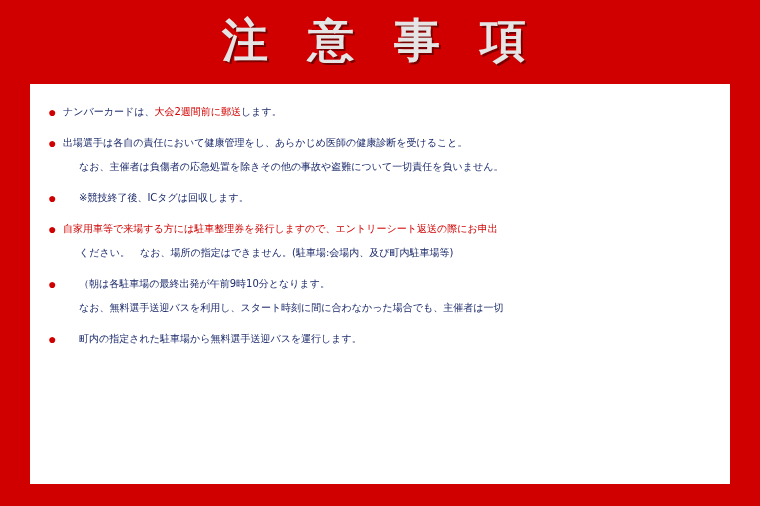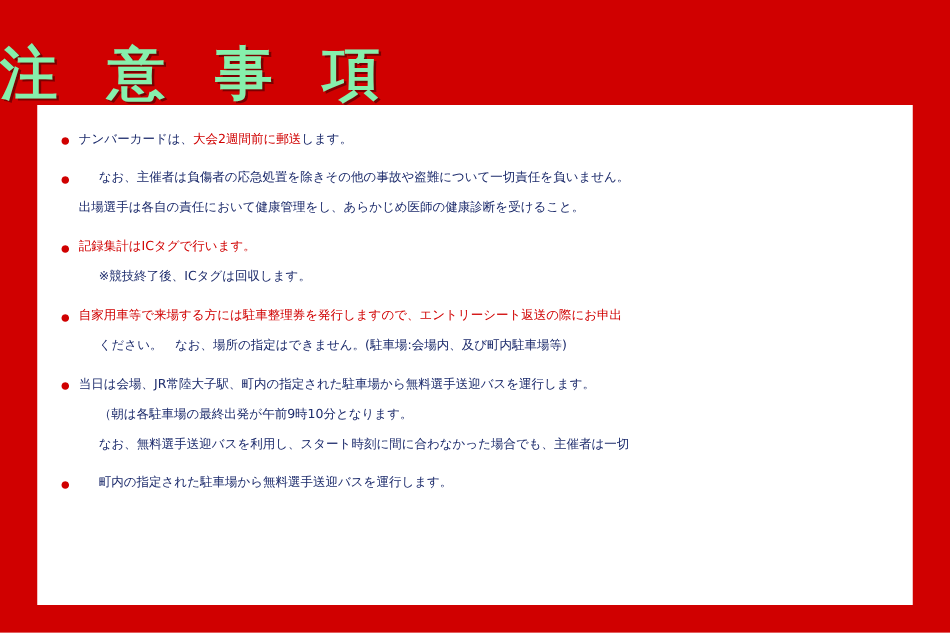--- a/index.html
+++ b/index.html
@@ -14,26 +14,26 @@
     overflow: hidden;
   }
   .poster {
     position: relative;
     width: 760px;
     height: 506px;
     background: #d00000;
     box-sizing: border-box;
   }
   .title {
-    text-align: left;
-    color: #86efac;
+    text-align: center;
+    color: #e5e5e5;
     font-size: 46px;
     font-weight: bold;
     letter-spacing: 12px;
-    padding-top: 28px;
+    padding-top: 10px;
     padding-bottom: 10px;
     text-shadow: 2px 2px 0 #7a0000;
     font-family: "DejaVu Sans", sans-serif;
   }
   .panel {
     position: absolute;
     left: 30px;
     right: 30px;
     top: 84px;
     bottom: 22px;
@@ -82,45 +82,43 @@
         <div class="item">
           <div class="bullet">●</div>
           <div class="lines">
             <div class="line"><span>ナンバーカードは、</span><span class="hl">大会2週間前に郵送</span><span>します。</span></div>
           </div>
         </div>
         <div class="gap"></div>
         <div class="item">
           <div class="bullet">●</div>
           <div class="lines">
+            <div class="line"><span>出場選手は各自の責任において健康管理をし、あらかじめ医師の健康診断を受けること。</span></div>
             <div class="line indent"><span>なお、主催者は負傷者の応急処置を除きその他の事故や盗難について一切責任を負いません。</span></div>
-            <div class="line"><span>出場選手は各自の責任において健康管理をし、あらかじめ医師の健康診断を受けること。</span></div>
           </div>
         </div>
         <div class="gap"></div>
         <div class="item">
           <div class="bullet">●</div>
           <div class="lines">
-            <div class="line"><span class="hl">記録集計はICタグで行います。</span></div>
             <div class="line indent"><span>※競技終了後、ICタグは回収します。</span></div>
           </div>
         </div>
         <div class="gap"></div>
         <div class="item">
           <div class="bullet">●</div>
           <div class="lines">
             <div class="line"><span class="hl">自家用車等で来場する方には駐車整理券を発行しますので、</span><span class="hl">エントリーシート返送の際にお申出</span></div>
             <div class="line indent"><span>ください。　なお、場所の指定はできません。(駐車場:会場内、及び町内駐車場等)</span></div>
           </div>
         </div>
         <div class="gap"></div>
         <div class="item">
           <div class="bullet">●</div>
           <div class="lines">
-            <div class="line"><span>当日は会場、JR常陸大子駅、町内の指定された駐車場から無料選手送迎バスを運行します。</span></div>
             <div class="line indent"><span>（朝は各駐車場の最終出発が午前9時10分となります。</span></div>
             <div class="line indent"><span>なお、無料選手送迎バスを利用し、スタート時刻に間に合わなかった場合でも、主催者は一切</span></div>
           </div>
         </div>
         <div class="gap"></div>
         <div class="item">
           <div class="bullet">●</div>
           <div class="lines">
             <div class="line indent"><span>町内の指定された駐車場から無料選手送迎バスを運行します。</span></div>
           </div>

